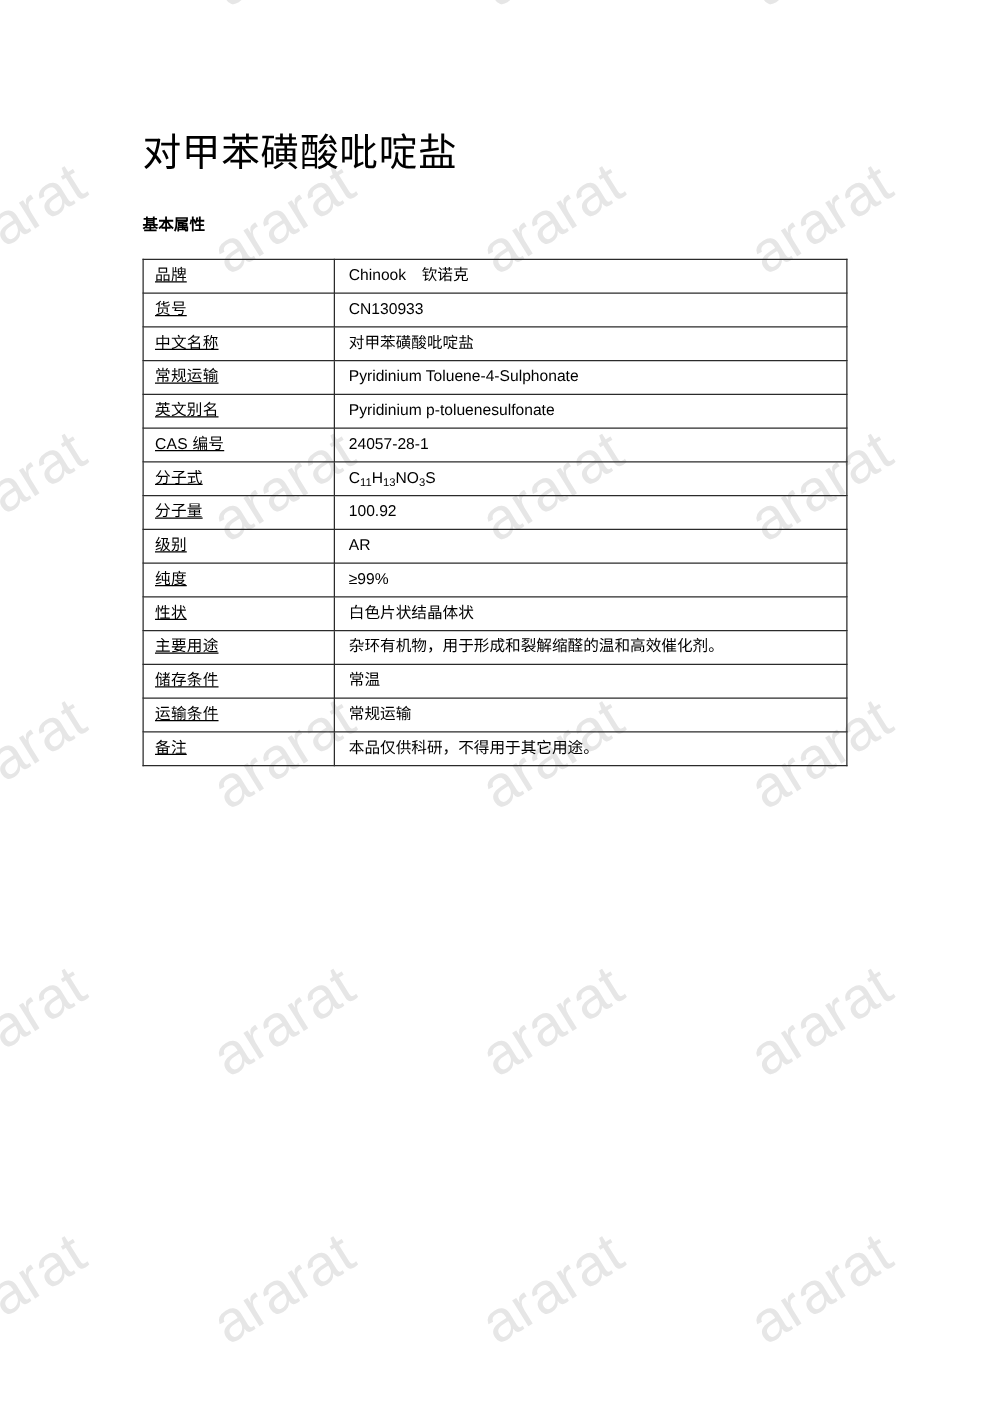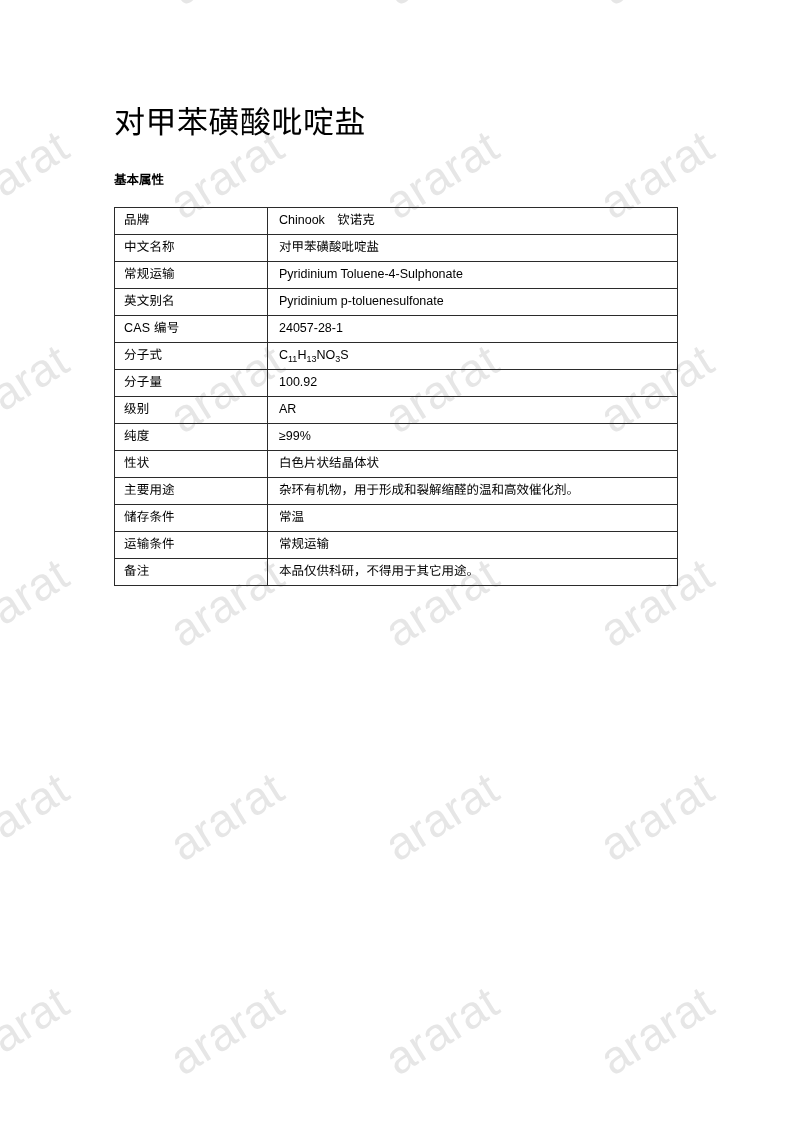--- a/index.html
+++ b/index.html
@@ -85,20 +85,21 @@
     padding: 0 0 0 9px;
     vertical-align: middle;
     line-height: 1.25;
     font-weight: 400;
     color: #000000;
     white-space: nowrap;
     overflow: hidden;
   }
   #properties-table td.cell-label {
     letter-spacing: 0.2px;
+    text-decoration: underline;
   }
   #properties-table td.cell-value {
     padding-left: 11px;
   }
   #properties-table td.cell-value sub {
     font-size: 0.72em;
     vertical-align: baseline;
     position: relative;
     bottom: -0.26em;
   }
@@ -143,20 +144,24 @@
     <colgroup>
       <col class="label-col">
       <col class="value-col">
     </colgroup>
     <tbody id="properties-table-body">
         <tr>
           <td class="cell-label">品牌</td>
           <td class="cell-value">Chinook　钦诺克</td>
         </tr>
         <tr>
+          <td class="cell-label">货号</td>
+          <td class="cell-value">CN130933</td>
+        </tr>
+        <tr>
           <td class="cell-label">中文名称</td>
           <td class="cell-value">对甲苯磺酸吡啶盐</td>
         </tr>
         <tr>
           <td class="cell-label">常规运输</td>
           <td class="cell-value">Pyridinium Toluene-4-Sulphonate</td>
         </tr>
         <tr>
           <td class="cell-label">英文别名</td>
           <td class="cell-value">Pyridinium p-toluenesulfonate</td>

